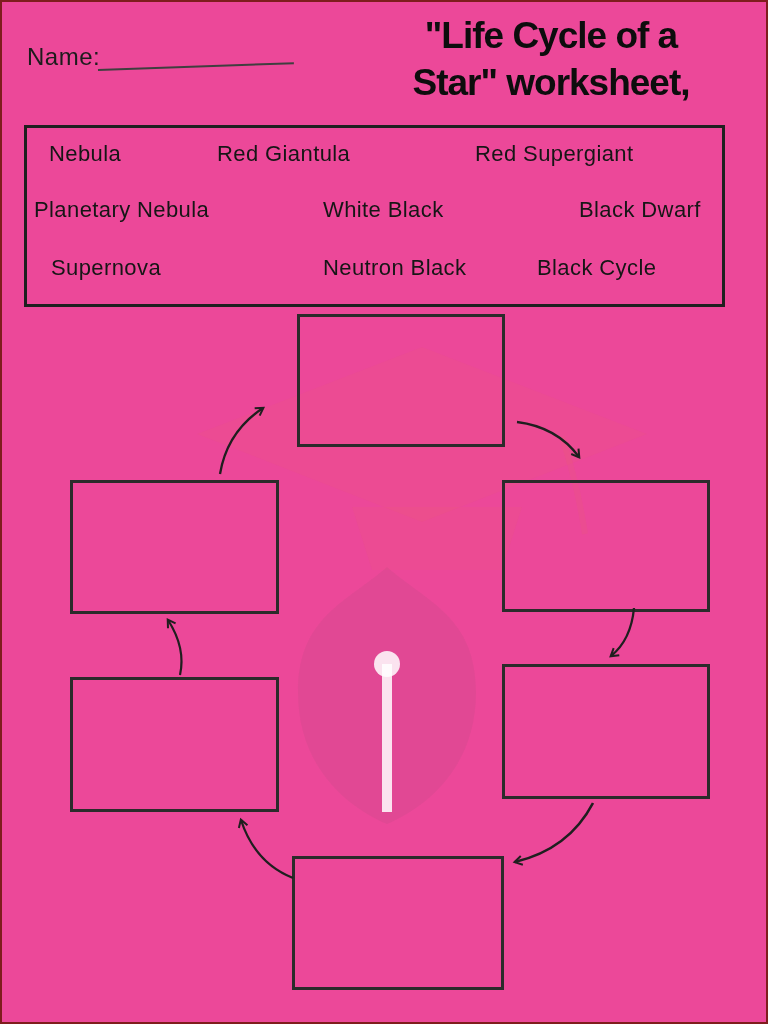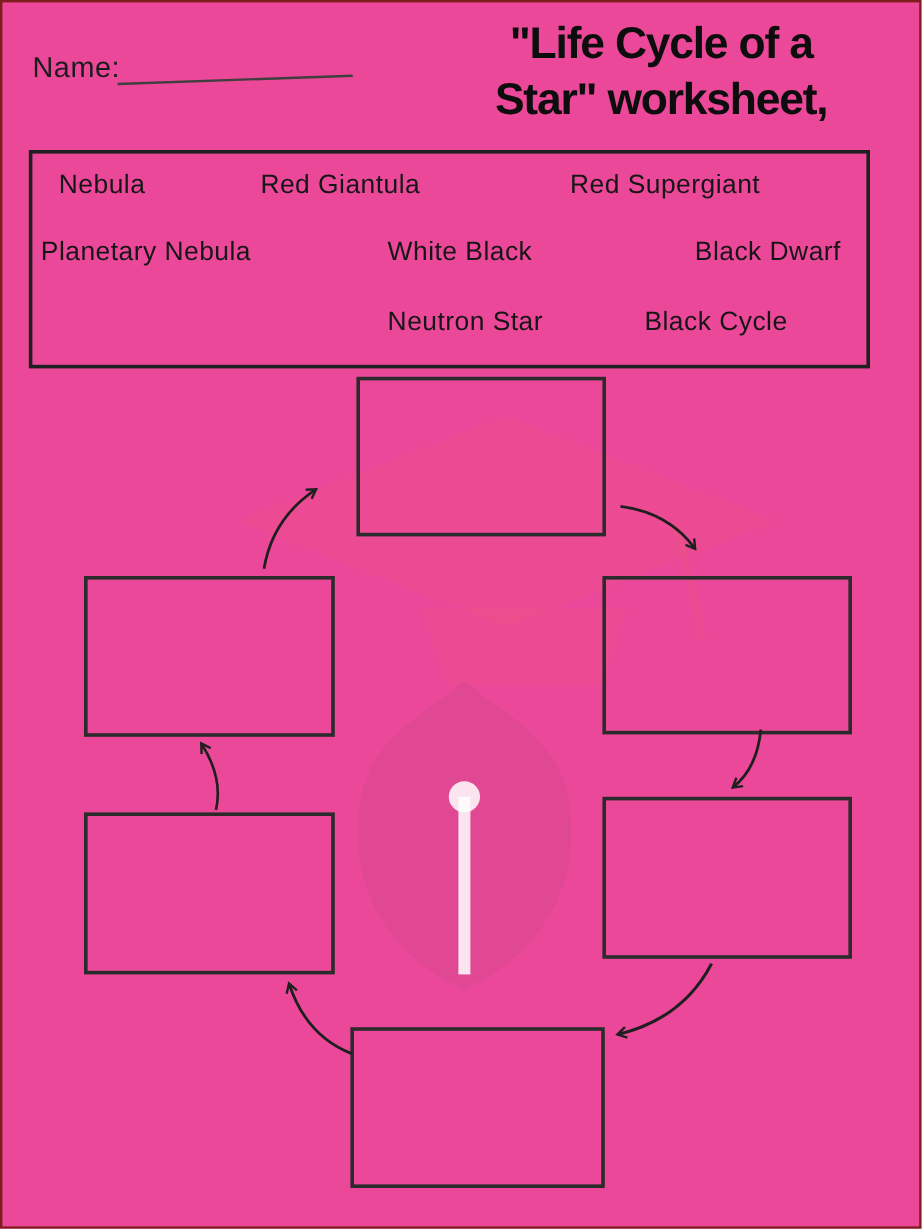--- a/index.html
+++ b/index.html
@@ -73,21 +73,22 @@
     <div>Star" worksheet,</div>
   </div>
 
   <div class="word-bank">
     <span class="term" style="left:22px;top:13px;">Nebula</span>
     <span class="term" style="left:190px;top:13px;">Red Giantula</span>
     <span class="term" style="left:7px;top:69px;">Planetary Nebula</span>
     <span class="term" style="left:448px;top:13px;">Red Supergiant</span>
     <span class="term" style="left:296px;top:69px;">White Black</span>
     <span class="term" style="left:512px;top:69px;margin-left:40px;">Black Dwarf</span>
-    <span class="term" style="left:296px;top:127px;">Neutron Star</span>
+    <span class="term" style="left:24px;top:127px;">Supernova</span>
+    <span class="term" style="left:296px;top:127px;">Neutron Black</span>
     <span class="term" style="left:510px;top:127px;">Black Cycle</span>
   </div>
 
   <div class="box" style="left:295px;top:312px;width:208px;height:133px;"></div>
   <div class="box" style="left:500px;top:478px;width:208px;height:132px;"></div>
   <div class="box" style="left:500px;top:662px;width:208px;height:135px;"></div>
   <div class="box" style="left:290px;top:854px;width:212px;height:134px;"></div>
   <div class="box" style="left:68px;top:675px;width:209px;height:135px;"></div>
   <div class="box" style="left:68px;top:478px;width:209px;height:134px;"></div>
 

